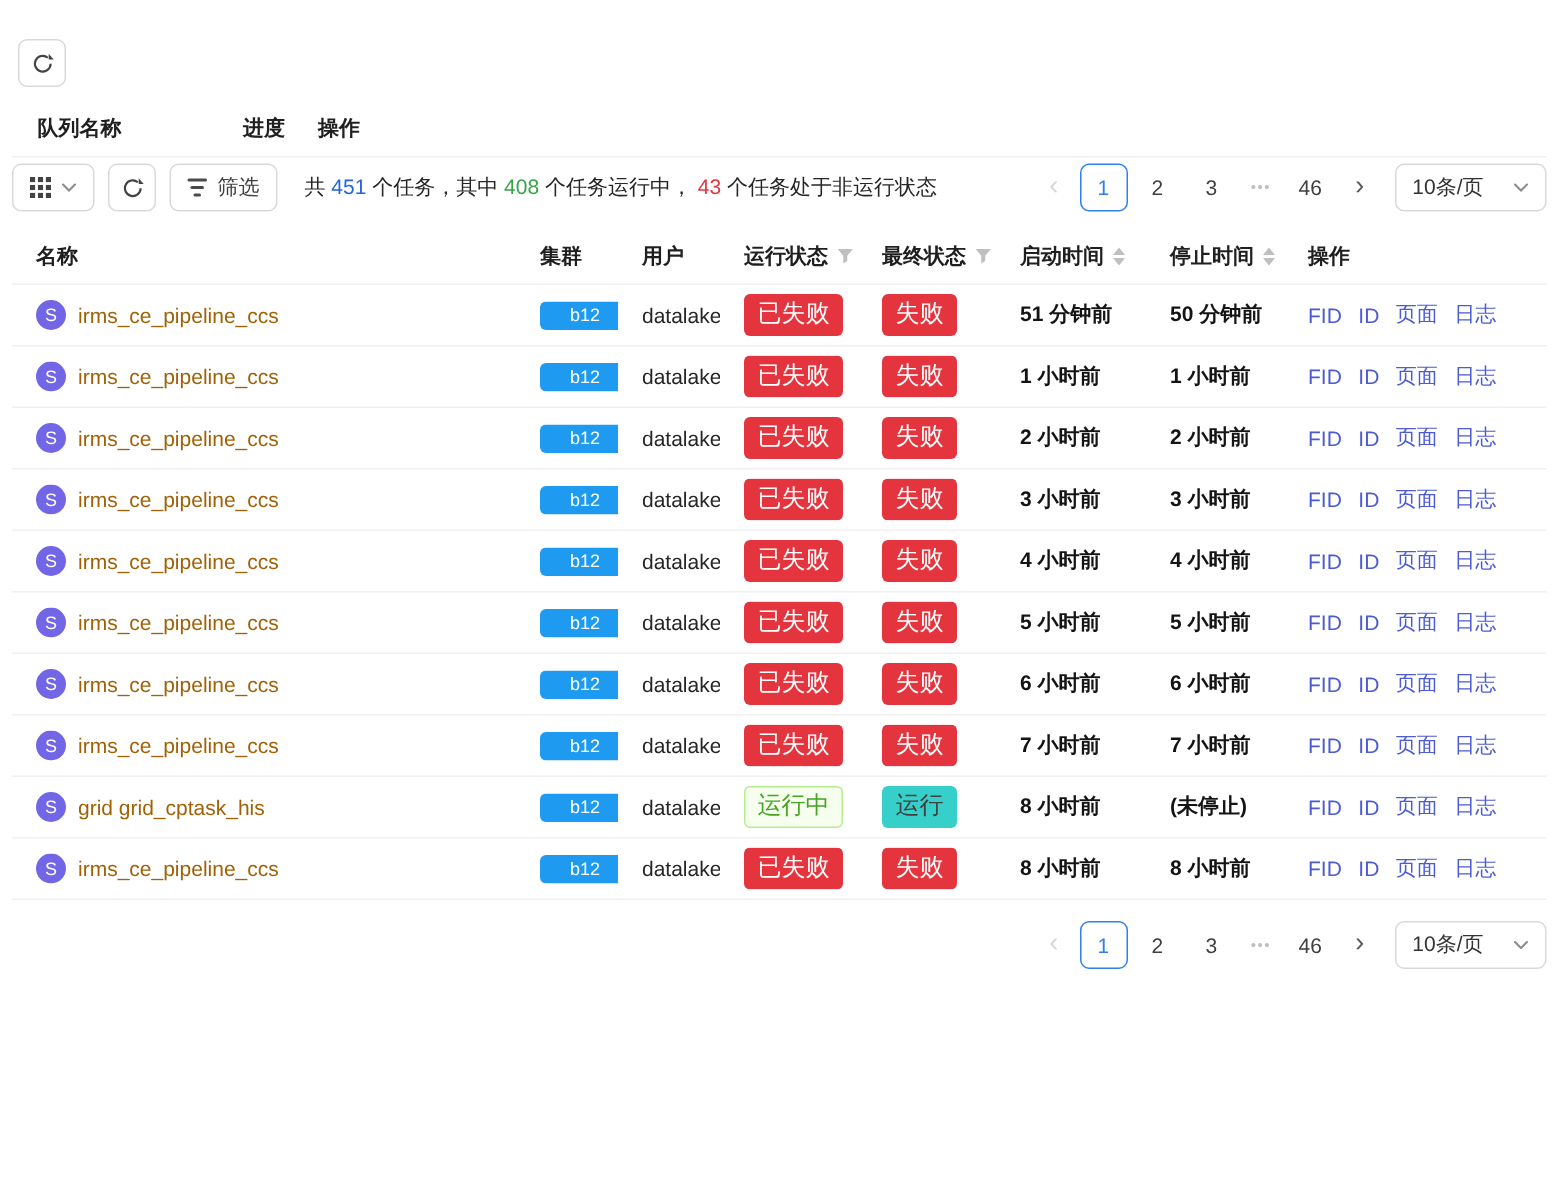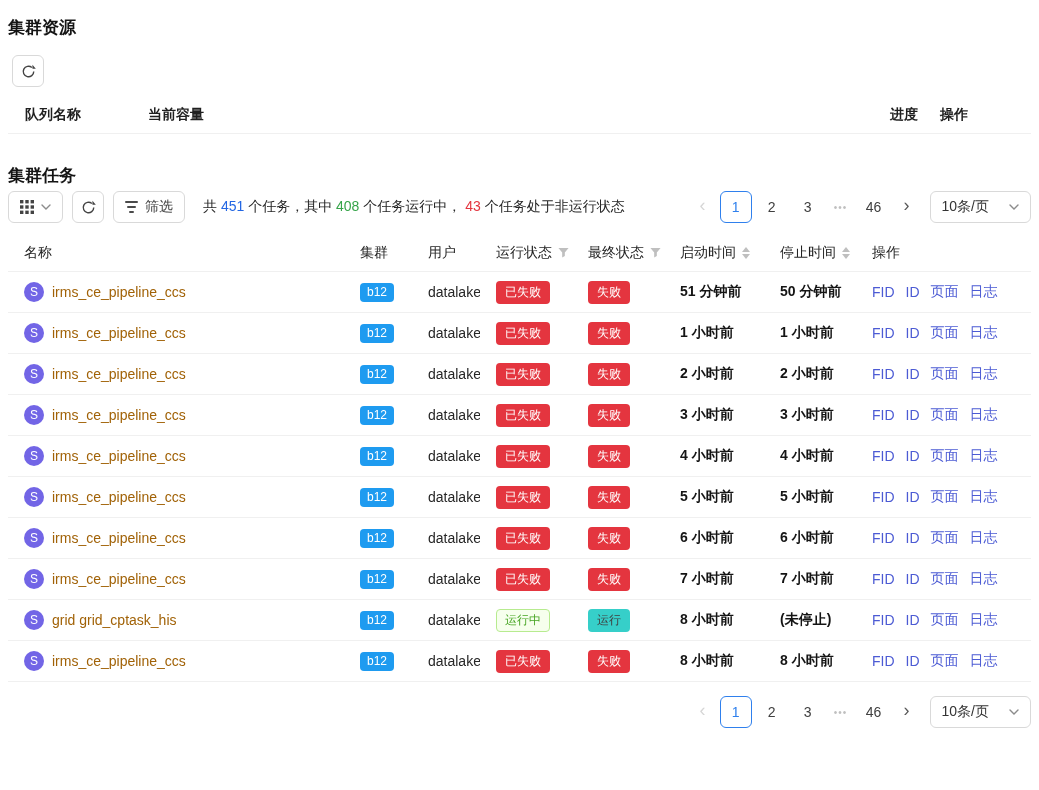--- a/index.html
+++ b/index.html
@@ -45,26 +45,26 @@
   .trow{display:flex;align-items:center;border-bottom:1px solid #f0f0f0;height:41px}
   .thead{height:37px}
   .tc{padding-left:16px;display:flex;align-items:center;white-space:nowrap;overflow:hidden}
   .c-name{width:336px}
   .c-cluster{width:68px}
   .c-user{width:68px}
   .c-status{width:92px}
   .c-start{width:100px}
   .c-stop{width:92px}
   .c-actions{flex:1}
-  .thead .tc{font-weight:400;color:#1f1f1f;overflow:visible}
+  .thead .tc{font-weight:700;color:#1f1f1f;overflow:visible}
   .c-start:not(.th-cell),.c-stop:not(.th-cell){font-weight:700;color:#141414}
   .avatar{width:20px;height:20px;border-radius:50%;background:var(--avatar);color:#fff;font-size:12px;display:inline-flex;align-items:center;justify-content:center;margin-right:8px;flex:none}
   .tname{color:#a16207}
-  .badge{background:var(--badge);color:#fff;font-size:12px;padding:2px 7px;border-radius:4px;line-height:1.25}
-  .tag{font-size:12px;padding:3px 8px;border-radius:4px;line-height:1.25;border:1px solid transparent}
+  .badge{background:var(--badge);color:#fff;font-size:12px;padding:2px 20px;border-radius:4px;line-height:1.25}
+  .tag{font-size:16px;padding:3px 8px;border-radius:4px;line-height:1.25;border:1px solid transparent}
   .tag-error{background:var(--tag-error);color:#fff}
   .tag-success{background:var(--tag-success-bg);border-color:var(--tag-success-border);color:var(--tag-success-text)}
   .tag-cyan{background:var(--tag-cyan);color:#404040}
   .action-link{color:var(--link);margin-right:11px;cursor:pointer;text-decoration:none}
 
   
   .funnel{width:11px;height:11px;margin-left:6px;background:#bfbfbf;clip-path:polygon(0 0,100% 0,62% 45%,62% 78%,38% 92%,38% 45%);display:inline-block}
   .sorter{display:inline-flex;flex-direction:column;gap:2px;margin-left:6px}
   .cu{width:0;height:0;border-left:4px solid transparent;border-right:4px solid transparent;border-bottom:5px solid #bfbfbf}
   .cd{width:0;height:0;border-left:4px solid transparent;border-right:4px solid transparent;border-top:5px solid #bfbfbf}
@@ -74,41 +74,38 @@
   .filter-lines i:nth-child(2){width:9px}
   .filter-lines i:nth-child(3){width:5px}
 
   .bottom-bar{display:flex;justify-content:flex-end;align-items:center;gap:10px;margin-top:14px;padding-bottom:10px}
 </style>
 </head>
 <body>
 
 <div class="page">
 
-  <h2 class="sec-title">集群资源</h2>
 
   <div class="refresh-wrap">
     <button class="btn sq">
       <svg width="15" height="15" viewBox="0 0 16 16">
         <path d="M13.6 8A5.6 5.6 0 1 1 11.6 3.7" fill="none" stroke="#434343" stroke-width="1.5"></path>
         <path d="M12.2 0.8 L12.2 5 L15.8 5 Z" fill="#434343"></path>
       </svg>
     </button>
   </div>
 
   <div class="rtable">
     <div class="rrow rhead">
       <div class="rc-queue">队列名称</div>
-      <div class="rc-cap">当前容量</div>
       <div class="rc-prog">进度</div>
       <div class="rc-act">操作</div>
     </div>
   </div>
 
-  <h2 class="sec-title mt">集群任务</h2>
 
   <div class="toolbar">
     <div class="tleft">
       <button class="btn">
         <svg width="14" height="14" viewBox="0 0 14 14">
           <g fill="#434343">
             <rect x="0" y="0" width="3.4" height="3.4"></rect>
               <rect x="5.3" y="0" width="3.4" height="3.4"></rect>
               <rect x="10.6" y="0" width="3.4" height="3.4"></rect>
             <rect x="0" y="5.3" width="3.4" height="3.4"></rect>

